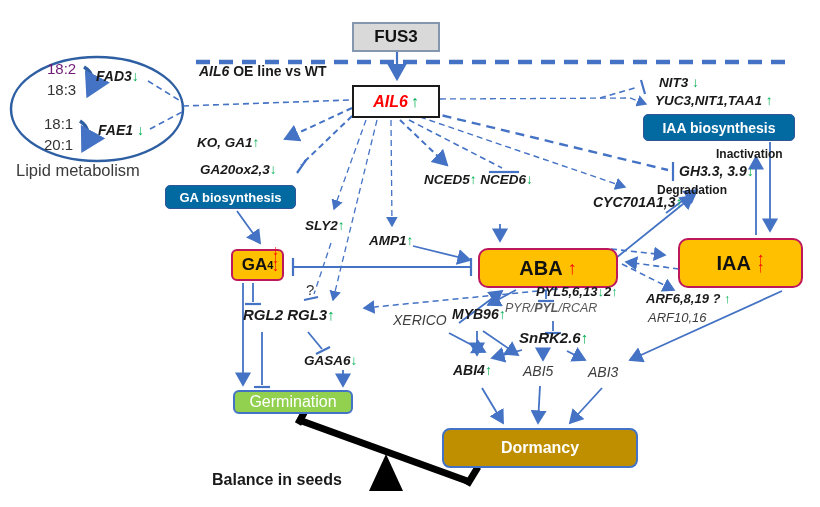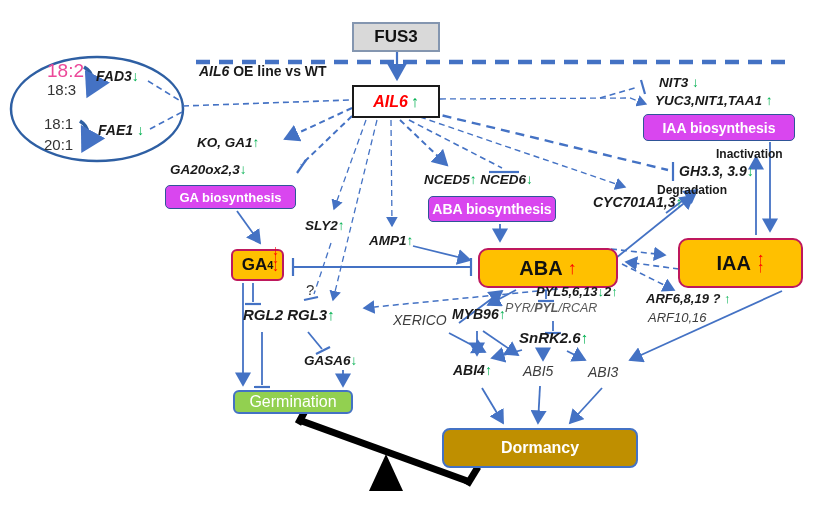--- a/index.html
+++ b/index.html
@@ -5,21 +5,21 @@
   html,body{margin:0;padding:0;background:#fff;}
   #stage{position:relative;width:820px;height:507px;background:#fff;overflow:hidden;
          font-family:"Liberation Sans",sans-serif;}
   #wires{position:absolute;left:0;top:0;width:820px;height:507px;}
   .lbl{position:absolute;white-space:nowrap;color:#1a1a1a;line-height:1.1;}
   .gene{font-style:italic;font-weight:bold;}
   .thin{font-style:italic;font-weight:normal;color:#3d3d3d;}
   .up,.dn{color:#00B050;font-weight:bold;font-style:normal;}
   .redmark{color:#FF0000;font-weight:bold;font-style:normal;}
   .box{position:absolute;display:flex;align-items:center;justify-content:center;box-sizing:border-box;}
-  .bluebox{background:#d946ef;border:1.5px solid #2F5597;border-radius:5px;color:#fff;
+  .bluebox{background:#0369a1;border:1.5px solid #2F5597;border-radius:5px;color:#fff;
            font-weight:bold;font-size:13px;}
   .orangebox{background:#FFC000;border:2px solid #be185d;border-radius:8px;color:#111;font-weight:bold;}
   .graybox{background:#D9D9D9;border:2.5px solid #8496B0;color:#111;font-weight:bold;font-size:17px;text-align:right;}
   .whitebox{background:#fff;border:2.5px solid #1a1a1a;}
   .greenbox{background:#92D050;border:2px solid #4472C4;border-radius:6px;color:#fff;font-size:16px;}
   .goldbox{background:#BF8F00;border:2px solid #4472C4;border-radius:8px;color:#fff;
            font-weight:bold;font-size:16px;}
   .arrcol{display:flex;flex-direction:column;line-height:0.58;font-weight:bold;color:#FF0000;}
 </style>
 </head>
@@ -127,35 +127,36 @@
 
   <div class="box whitebox" style="left:352px;top:85px;width:88px;height:33px;font-size:16px;">
     <span class="gene" style="color:#FF0000;">AIL6</span>
     <span class="up" style="margin-left:3px;">↑</span>
   </div>
 
   <div class="lbl" style="left:199px;top:64px;font-size:14px;font-weight:bold;">
     <span style="font-style:italic;">AIL6</span><span> OE line vs WT</span>
   </div>
 
-  <div class="lbl" style="left:47px;top:61px;font-size:19px;color:#ec4899;">18:2</div>
+  <div class="lbl" style="left:47px;top:61px;font-size:15px;color:#701a75;">18:2</div>
   <div class="lbl" style="left:47px;top:82px;font-size:15px;color:#333;">18:3</div>
   <div class="lbl gene" style="left:96px;top:69px;font-size:14px;">
     <span>FAD3</span><span class="dn">↓</span>
   </div>
   <div class="lbl" style="left:44px;top:116px;font-size:15px;color:#333;">18:1</div>
   <div class="lbl" style="left:44px;top:137px;font-size:15px;color:#333;">20:1</div>
   <div class="lbl gene" style="left:98px;top:123px;font-size:14px;">
     <span>FAE1</span> <span class="dn">↓</span>
   </div>
+  <div class="lbl" style="left:16px;top:161px;font-size:16.5px;color:#3b3b3b;">Lipid metabolism</div>
 
   <div class="lbl gene" style="left:197px;top:136px;font-size:13.5px;">
     <span>KO, GA1</span><span class="up">↑</span>
   </div>
-  <div class="lbl gene" style="left:170px;top:163px;font-size:13.5px;">
+  <div class="lbl gene" style="left:200px;top:163px;font-size:13.5px;">
     <span>GA20ox2,3</span><span class="dn">↓</span>
   </div>
   <div class="box bluebox" style="left:165px;top:185px;width:131px;height:24px;">
     <span>GA biosynthesis</span>
   </div>
   <div class="box orangebox" style="left:231px;top:249px;width:53px;height:32px;font-size:17px;border-radius:6px;">
     <span>GA</span>
       <sub style="font-size:11px;">4</sub>
   </div>
   <div class="arrcol" style="position:absolute;left:272px;top:246px;font-size:14px;">
@@ -174,23 +175,20 @@
     <span>RGL2 RGL3</span><span class="up">↑</span>
   </div>
   <div class="lbl thin" style="left:393px;top:313px;font-size:14px;">XERICO</div>
   <div class="lbl gene" style="left:304px;top:354px;font-size:13.5px;">
     <span>GASA6</span><span class="dn">↓</span>
   </div>
 
   <div class="lbl gene" style="left:424px;top:173px;font-size:13.5px;">
     <span>NCED5</span><span class="up">↑</span>
     <span>NCED6</span><span class="dn">↓</span>
-  </div>
-  <div class="box bluebox" style="left:428px;top:196px;width:128px;height:26px;font-size:14px;">
-    <span>ABA biosynthesis</span>
   </div>
   <div class="box orangebox" style="left:478px;top:248px;width:140px;height:40px;font-size:20px;border-radius:10px;">
     <span>ABA</span>
     <span class="redmark" style="margin-left:5px;font-size:18px;">↑</span>
   </div>
   <div class="lbl gene" style="left:536px;top:285px;font-size:13px;">
     <span>PYL5,6,13</span><span class="dn">↓</span><span>2</span><span class="up">↑</span>
   </div>
   <div class="lbl" style="left:505px;top:302px;font-size:12.5px;font-style:italic;color:#595959;">
     <span>PYR/</span><span style="font-weight:bold;">PYL</span><span>/RCAR</span>
@@ -235,14 +233,15 @@
     <span>ARF6,8,19 ?</span> <span class="up">↑</span>
   </div>
   <div class="lbl thin" style="left:648px;top:311px;font-size:13px;">ARF10,16</div>
 
   <div class="box goldbox" style="left:442px;top:428px;width:196px;height:40px;">
     <span>Dormancy</span>
   </div>
   <div class="box greenbox" style="left:233px;top:390px;width:120px;height:24px;">
     <span>Germination</span>
   </div>
+  <div class="lbl" style="left:212px;top:471px;font-size:16px;font-weight:bold;">Balance in seeds</div>
 
 </div>
 
 </body></html>

